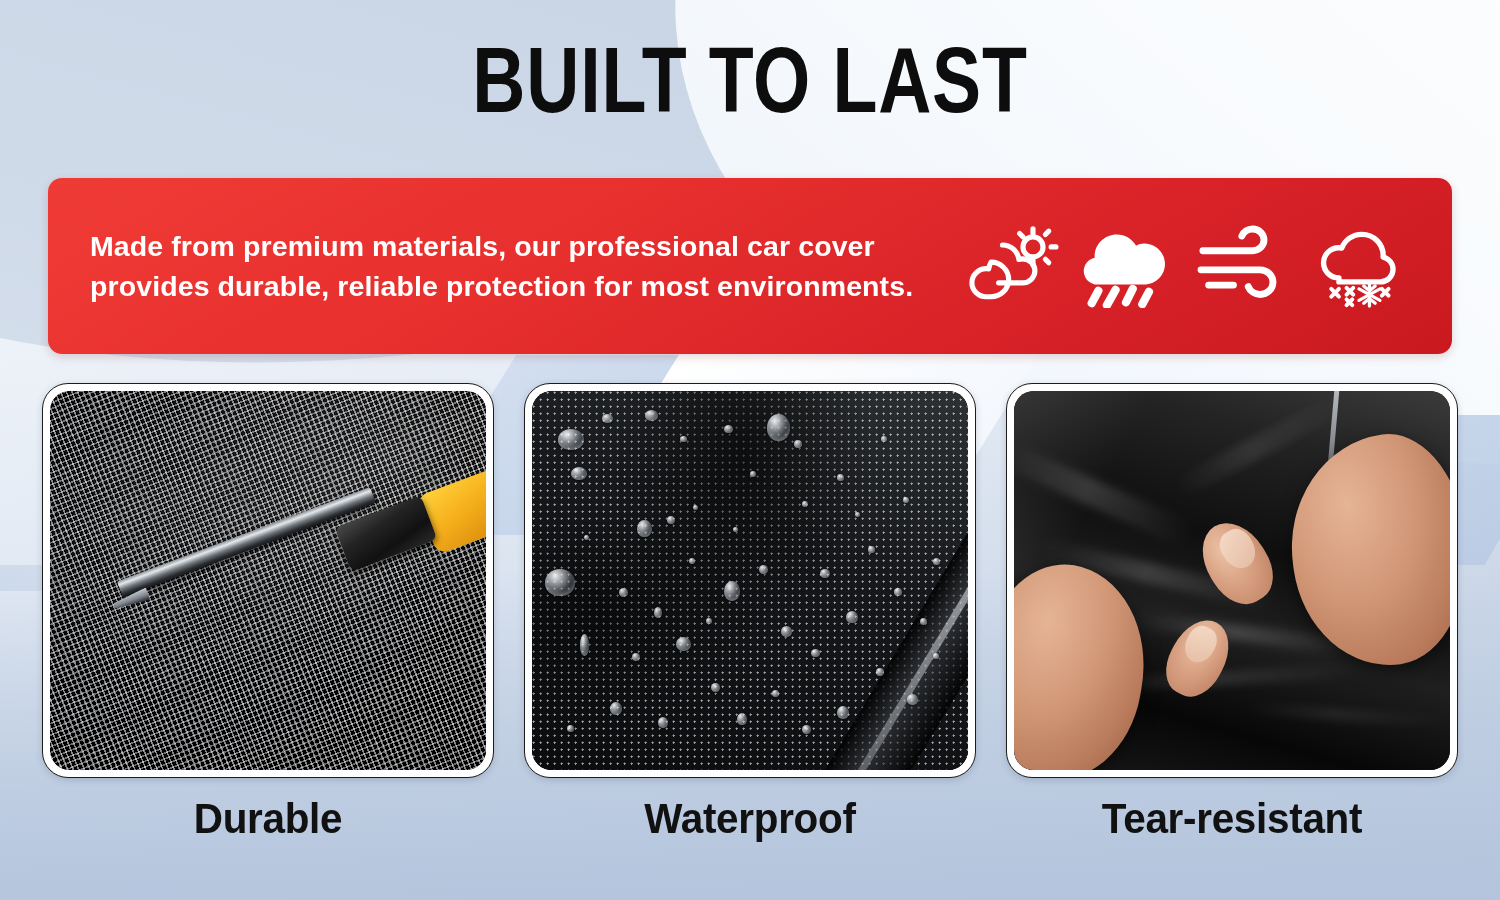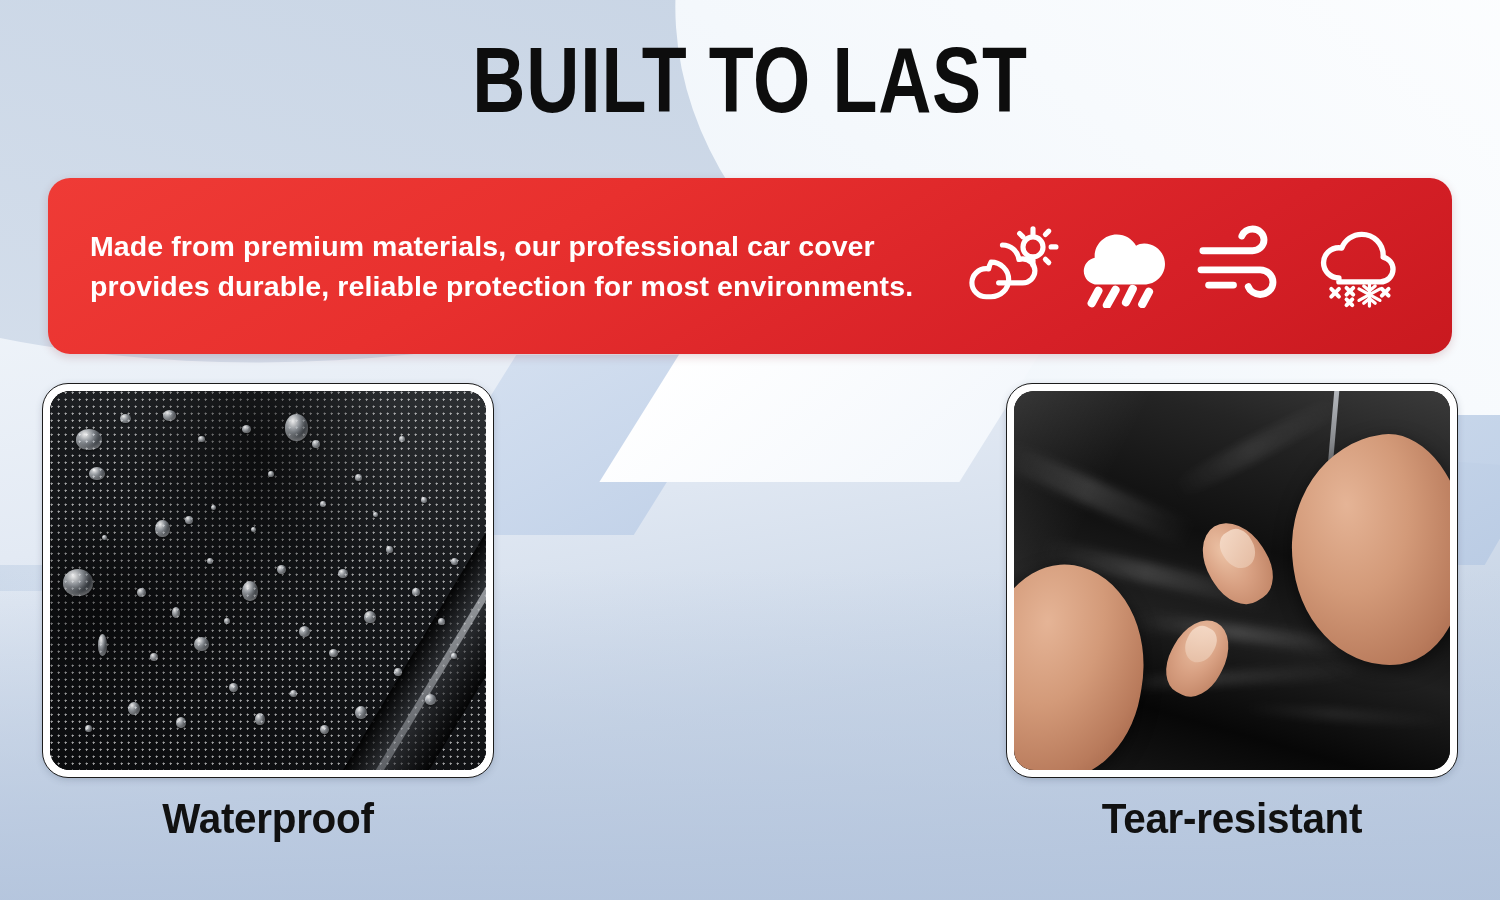--- a/index.html
+++ b/index.html
@@ -86,21 +86,21 @@
     transform-origin: center top;
     line-height: 1.0;
     white-space: nowrap;
   }
 
   
   .banner {
     position: absolute;
     left: 48px; top: 178px;
     width: 1404px; height: 176px;
-    border-radius: 22px;
+    border-radius: 14px;
     background: linear-gradient(150deg, #ef3b36 0%, #e8302e 35%, #d62027 75%, #c9191f 100%);
     display: flex;
     align-items: center;
     box-shadow: 0 3px 10px rgba(120,20,25,.18);
   }
   .banner-text {
     flex: 0 0 auto;
     width: 900px;
     padding-left: 42px;
     color: #ffffff;
@@ -378,20 +378,33 @@
           <line x1="56" y1="83" x2="62" y2="78"></line>
           <line x1="68" y1="83" x2="62" y2="78"></line>
         </g>
       </svg>
 
     </div>
   </div>
 
   <div class="cards">
 
+    <div class="card-col">
+      <div class="card-frame">
+        <div class="card-photo">
+          <div class="weave"></div>
+          <div class="weave-soft"></div>
+          <div class="sd-handle"></div>
+          <div class="sd-grip"></div>
+          <div class="sd-shaft"></div>
+          <div class="sd-tip"></div>
+        </div>
+      </div>
+      <div class="card-label">Durable</div>
+    </div>
 
     <div class="card-col">
       <div class="card-frame">
         <div class="card-photo">
           <div class="wp-base"></div>
           <div class="wp-shadow"></div>
           <div class="wp-seam"></div>
           <div class="wp-seam2"></div>
           <div id="droplets">
               <div class="drop" style="left: 6%; top: 10%; width: 26px; height: 21px;"></div>

